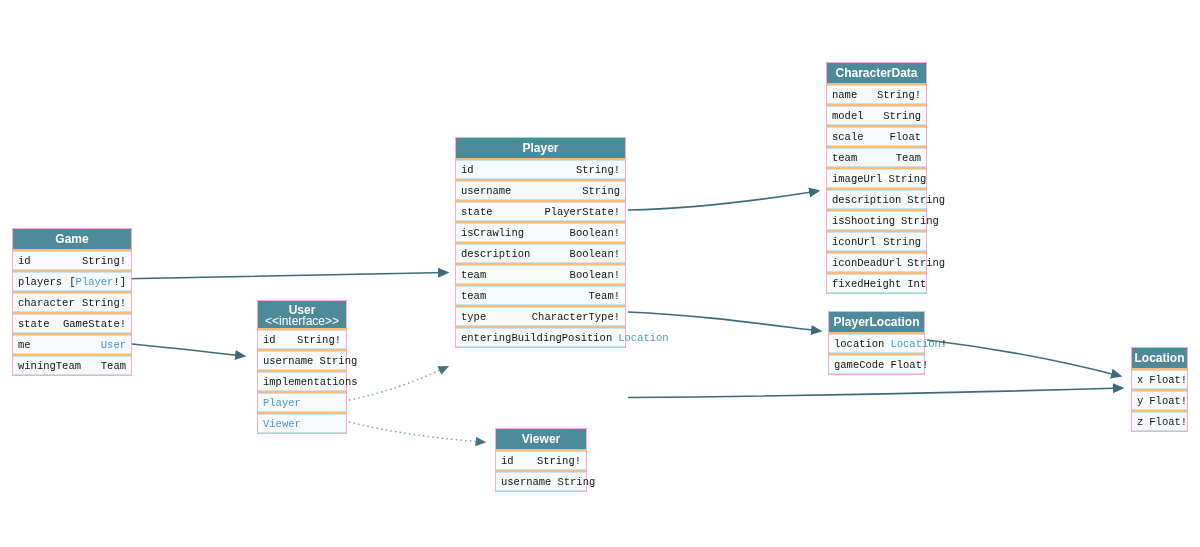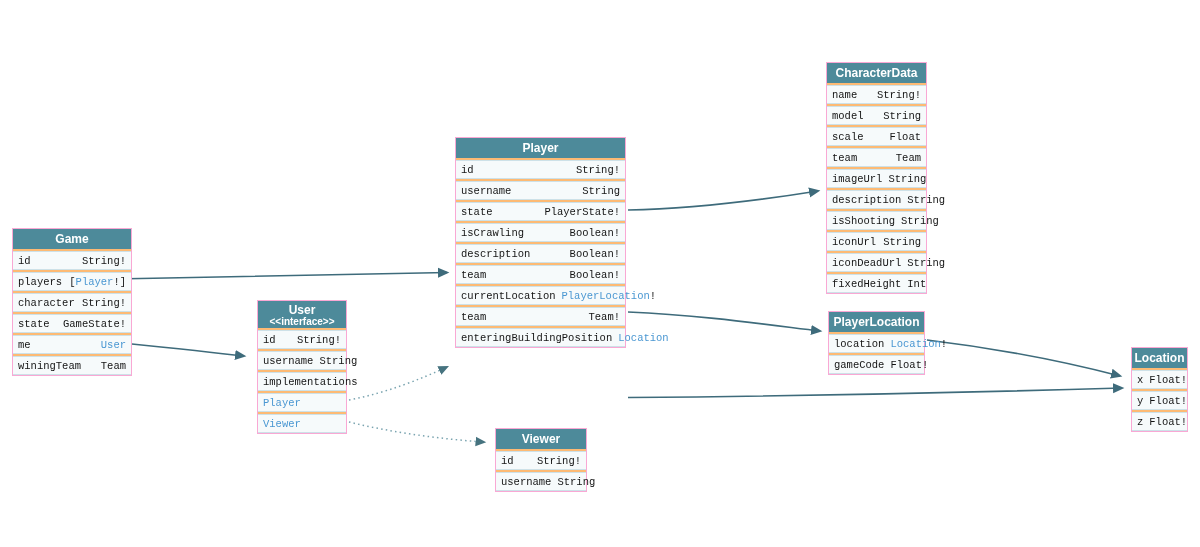--- a/index.html
+++ b/index.html
@@ -5,21 +5,21 @@
   html,body{margin:0;padding:0;background:#ffffff;font-family:"Liberation Sans",sans-serif;}
   .canvas{position:relative;width:1200px;height:547px;background:#ffffff;overflow:hidden;}
   svg.edges{position:absolute;left:0;top:0;width:1200px;height:547px;}
   svg.edges path.edge{fill:none;stroke:#3e6b7b;stroke-width:1.6;}
   svg.edges path.edge.dotted{stroke:#7aa4b0;stroke-width:1.5;stroke-dasharray:1.5 3.2;}
 
   .table{position:absolute;box-sizing:border-box;border:1px solid #f9a8d4;background:#fdba74;box-shadow:0 0 0 1px rgba(255,255,255,0);}
   .thead{background:#4d8a9a;color:#ffffff;font-weight:bold;text-align:center;
          display:flex;flex-direction:column;justify-content:center;height:20px;cursor:pointer;}
   .thead .ttl{font-size:12px;line-height:13px;}
-  .thead .sub{font-size:10px;line-height:9px;font-weight:bold;}
+  .thead .sub{font-size:12px;line-height:9px;font-weight:normal;}
   .thead.with-sub{height:27px;}
   .row{box-sizing:border-box;height:19px;margin-top:2px;background:#f6fafb;
        border-top:1px solid #cde1e8;border-bottom:1px solid #cde1e8;
        display:flex;align-items:center;padding:0 5px;font-size:10.5px;color:#141414;cursor:pointer;font-family:Liberation Mono, monospace;}
   .row .fname{white-space:nowrap;}
   .row .ftype{margin-left:auto;padding-left:6px;white-space:nowrap;text-align:right;}
   .link{color:#4a97d2;}
 </style>
 </head>
 <body>
@@ -118,28 +118,28 @@
       </div>
       <div class="row">
         <span class="fname">description</span>
         <span class="ftype"><span>Boolean!</span></span>
       </div>
       <div class="row">
         <span class="fname">team</span>
         <span class="ftype"><span>Boolean!</span></span>
       </div>
       <div class="row">
-        <span class="fname">currentLocation</span>
-        <span class="ftype"><span class="link">PlayerLocation</span><span>!</span></span>
-      </div>
-      <div class="row">
         <span class="fname">team</span>
         <span class="ftype"><span>Team!</span></span>
       </div>
       <div class="row">
+        <span class="fname">type</span>
+        <span class="ftype"><span>CharacterType!</span></span>
+      </div>
+      <div class="row">
         <span class="fname">enteringBuildingPosition</span>
         <span class="ftype"><span class="link">Location</span></span>
       </div>
     </div>
     <div class="table" style="left: 495px; top: 428px; width: 92px;">
       <div class="thead">
         <span class="ttl">Viewer</span>
       </div>
       <div class="row">
         <span class="fname">id</span>

